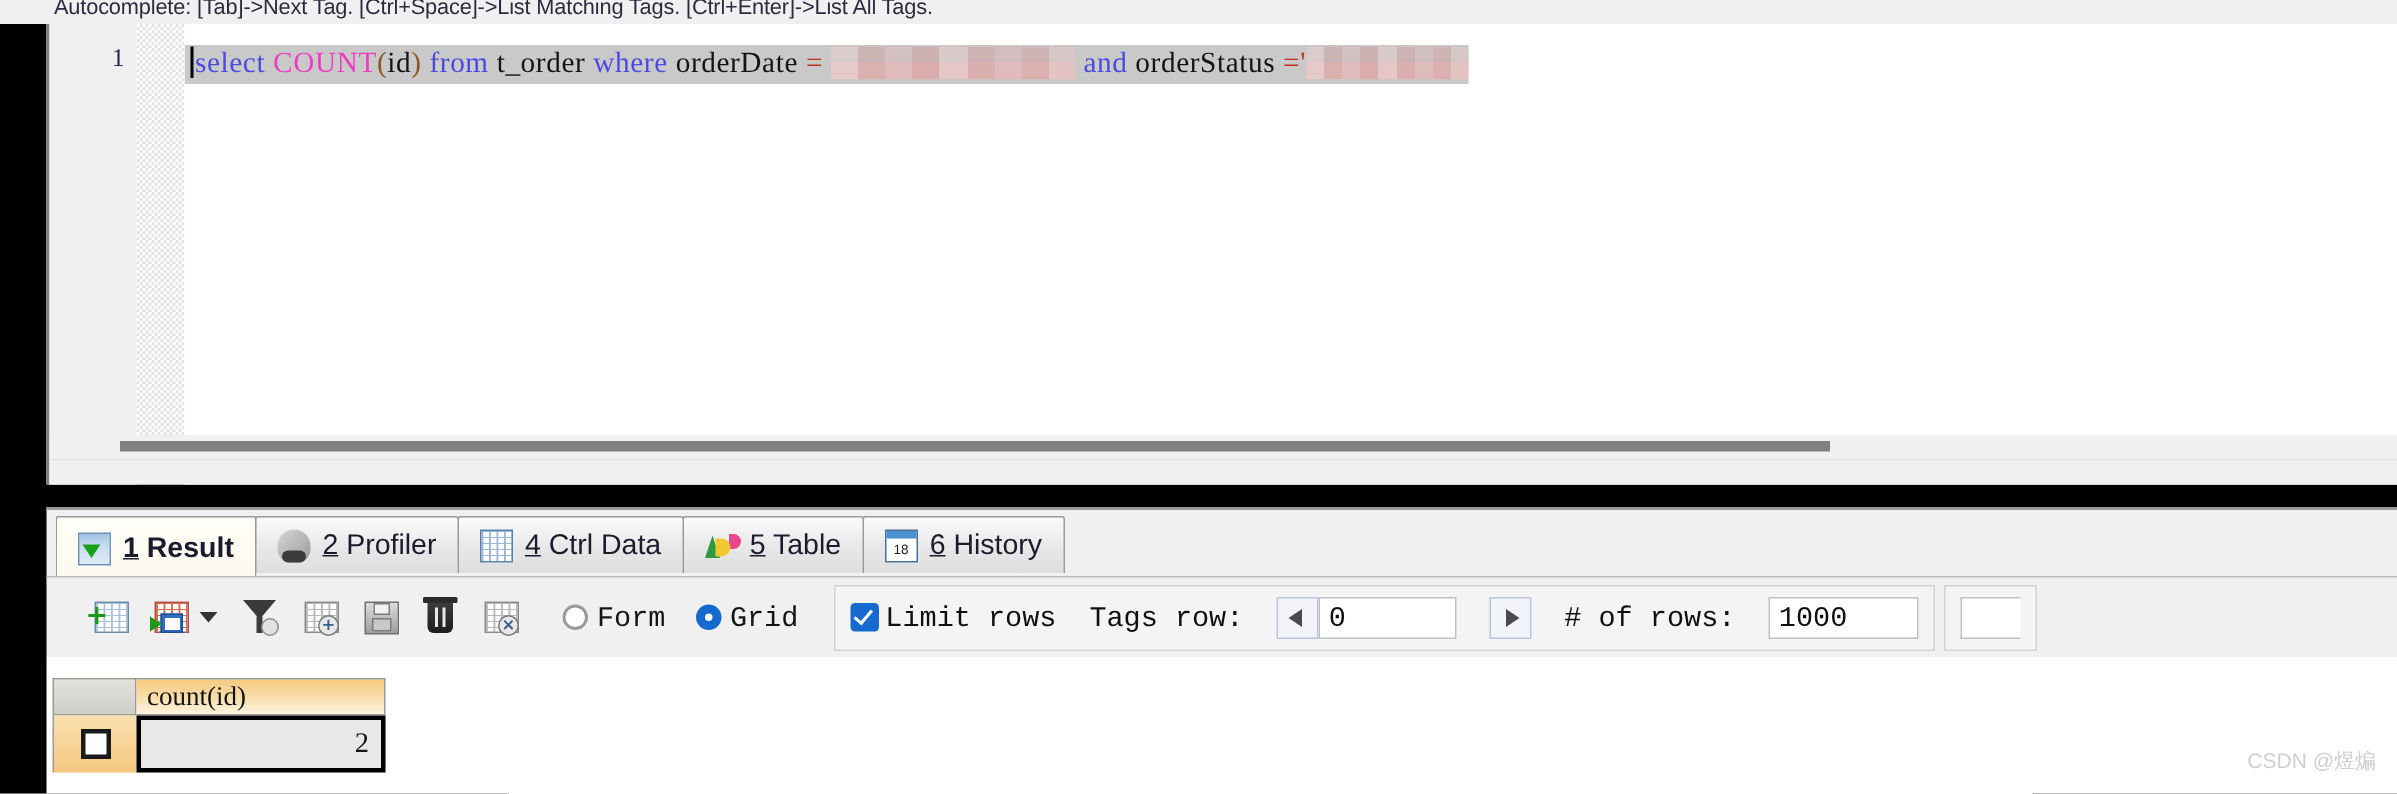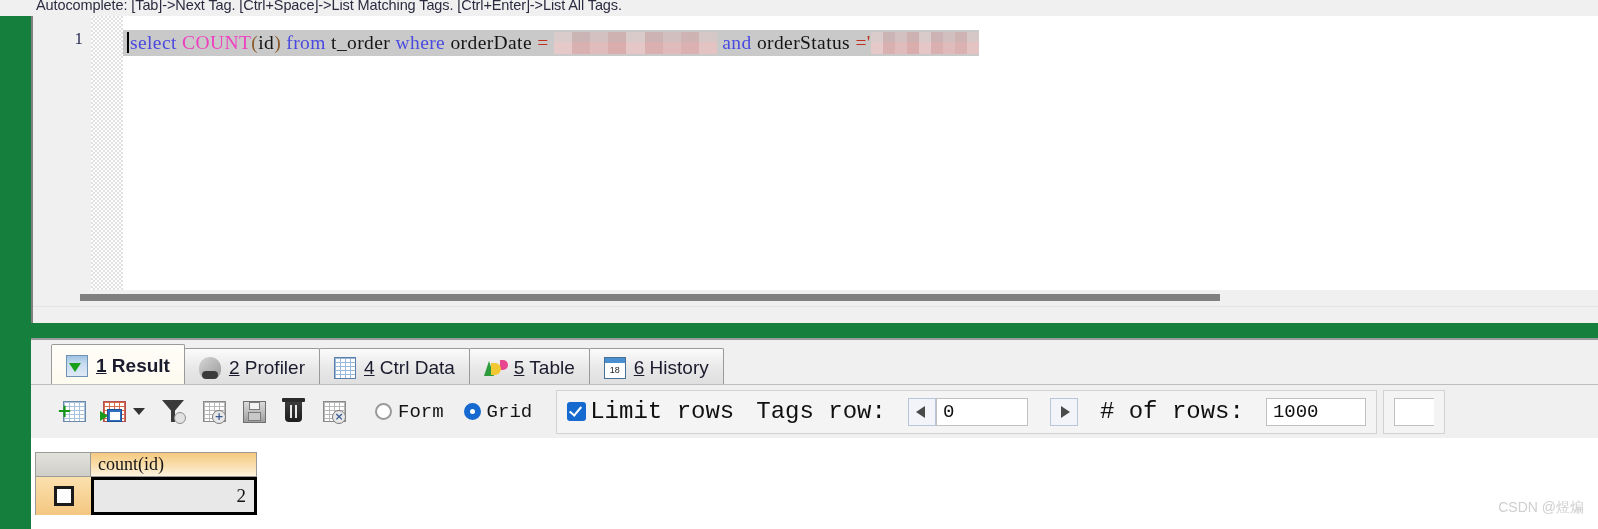--- a/index.html
+++ b/index.html
@@ -11,21 +11,21 @@
     width: 1598px;
     height: 529px;
     overflow: hidden;
     font-family: "Liberation Sans", sans-serif;
     -webkit-font-smoothing: none;
   }
   .app {
     position: relative;
     width: 1598px;
     height: 529px;
-    background: #15803d;
+    background: #000000;
   }
 
   
   .hint-strip {
     position: absolute;
     left: 0; top: 0;
     width: 1598px; height: 16px;
     background: #f0f0f0;
     overflow: hidden;
   }
@@ -150,23 +150,22 @@
   .tabbar {
     position: absolute;
     left: 31px; top: 338px;
     width: 1567px; height: 46px;
     background: #f0f0f0;
     border-top: 2px solid #9a9a9a;
     box-sizing: border-box;
   }
   .tabs {
     position: absolute;
-    left: 20px; top: 4px;
-    display: flex;
-    align-items: flex-end;
+    left: 6px; top: 4px;
+    display: flex;
     height: 42px;
   }
   .tab {
     display: flex;
     align-items: center;
     gap: 8px;
     height: 38px;
     padding: 0 14px;
     box-sizing: border-box;
     border: 1px solid #9a9a9a;
@@ -525,21 +524,21 @@
     content: "";
     position: absolute;
     left: 5px; top: 2px;
     width: 5px; height: 10px;
     border-right: 2.5px solid #ffffff;
     border-bottom: 2.5px solid #ffffff;
     transform: rotate(40deg);
   }
   .mono-label {
     font-family: "Liberation Mono", monospace;
-    font-size: 24px;
+    font-size: 19px;
     color: #101010;
     white-space: nowrap;
     flex: 0 0 auto;
   }
   .spin-btn {
     width: 28px; height: 28px;
     border: 1px solid #b9c4dd;
     background: #f2f4f9;
     box-sizing: border-box;
     position: relative;

